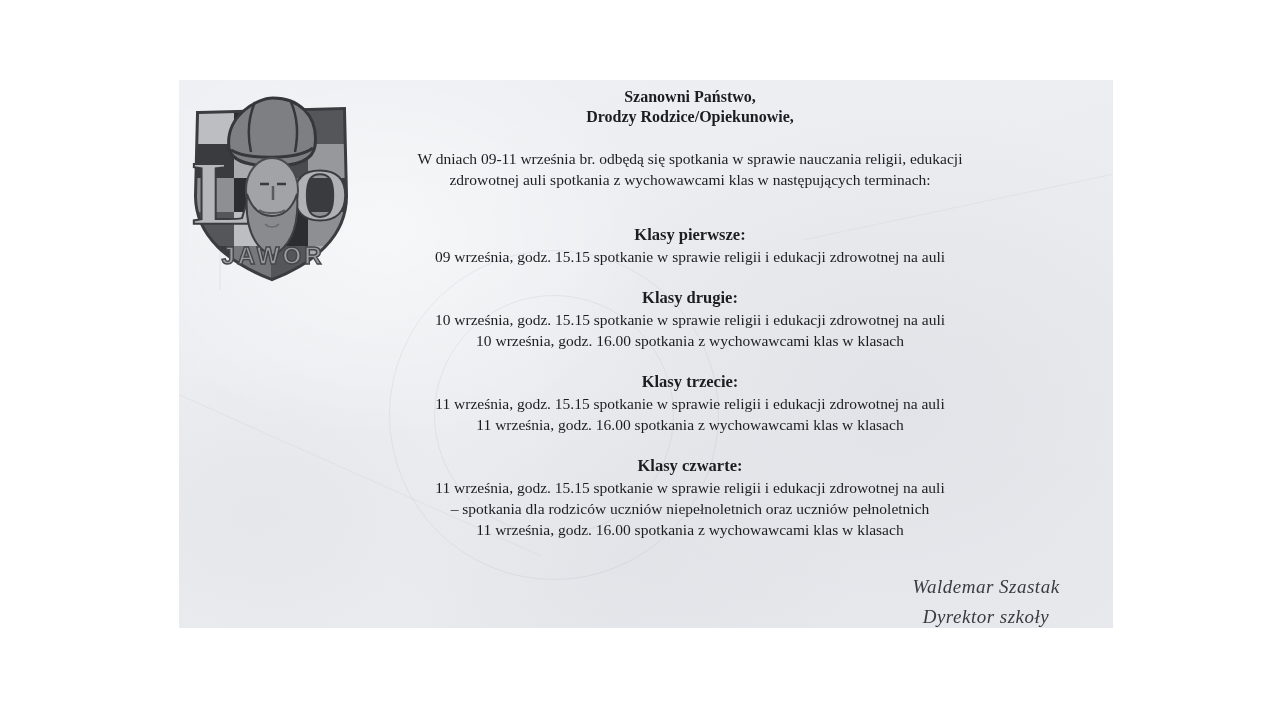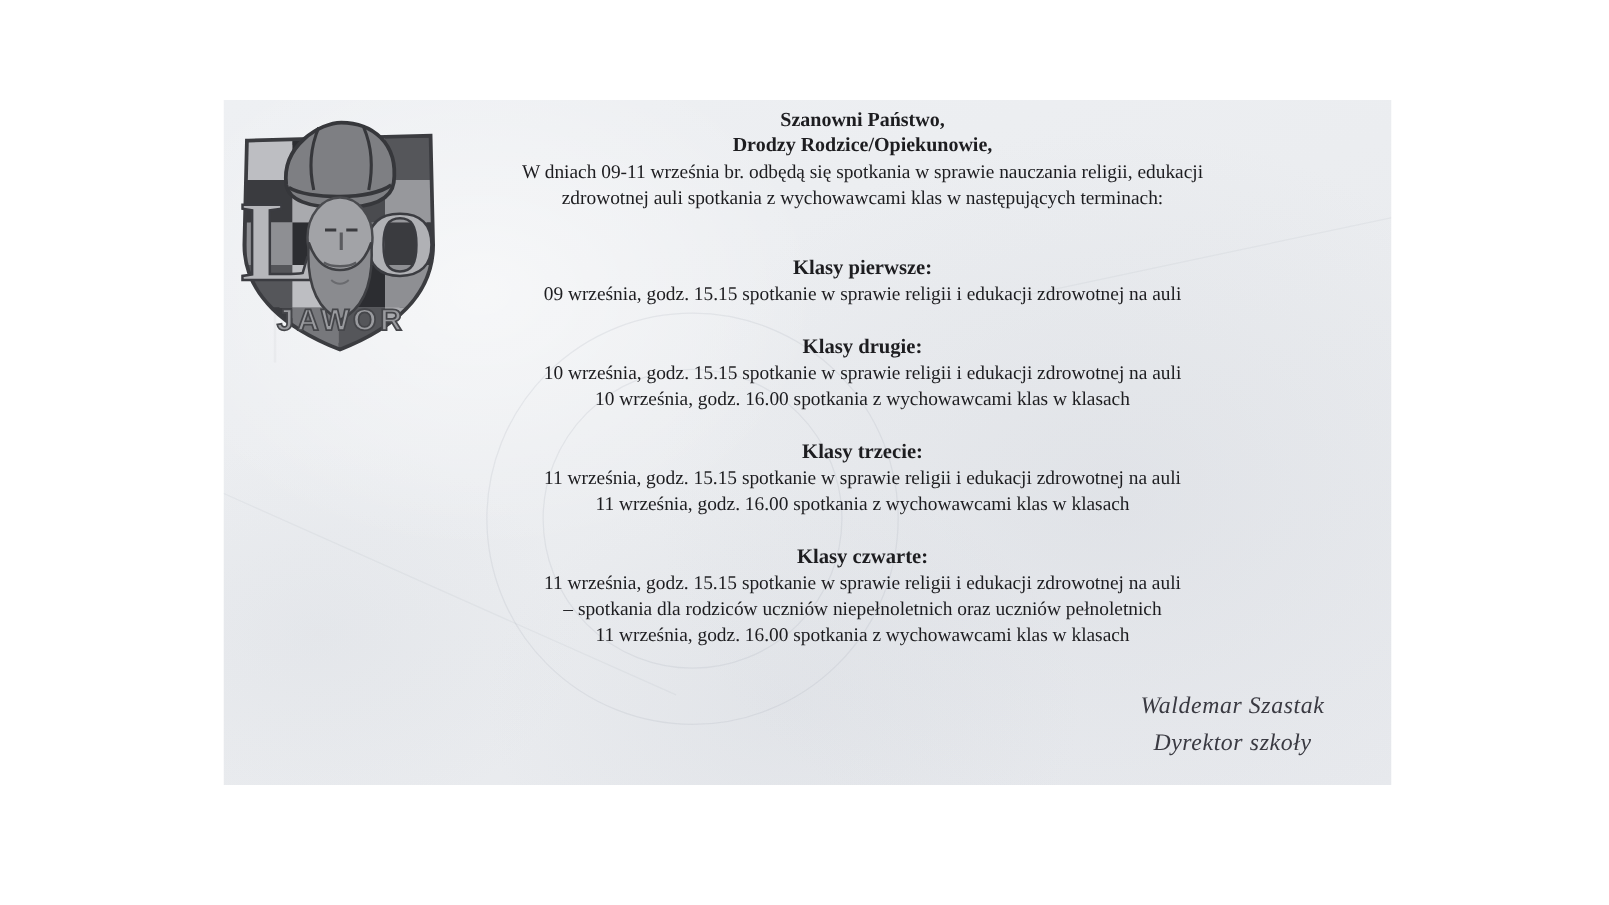--- a/index.html
+++ b/index.html
@@ -32,29 +32,29 @@
   .crest { position: absolute; left: 6px; top: 6px; width: 172px; height: 198px; }
 
   
   .text-col {
     position: absolute; left: 88px; right: 0; top: 0;
     text-align: center;
     color: #1d1d20;
     font-size: 15.5px; line-height: 21px;
   }
   .greeting { margin-top: 7px; font-weight: bold; font-size: 16px; line-height: 20px; }
-  .intro { }
+  .intro { margin-top: 21px; }
   .section { margin-top: 34px; }
   .section + .section { margin-top: 20px; }
   .section-heading { font-weight: bold; font-size: 16.5px; line-height: 22px; }
   .line { }
 
   
   .signature {
-    position: absolute; right: 22px; top: 470px;
+    position: absolute; right: 22px; top: 492px;
     width: 210px;
     text-align: center;
     font-style: italic;
     font-size: 19px; line-height: 30px;
     color: #3a3a42;
     letter-spacing: 0.5px;
   }
 </style>
 </head>
 <body>

